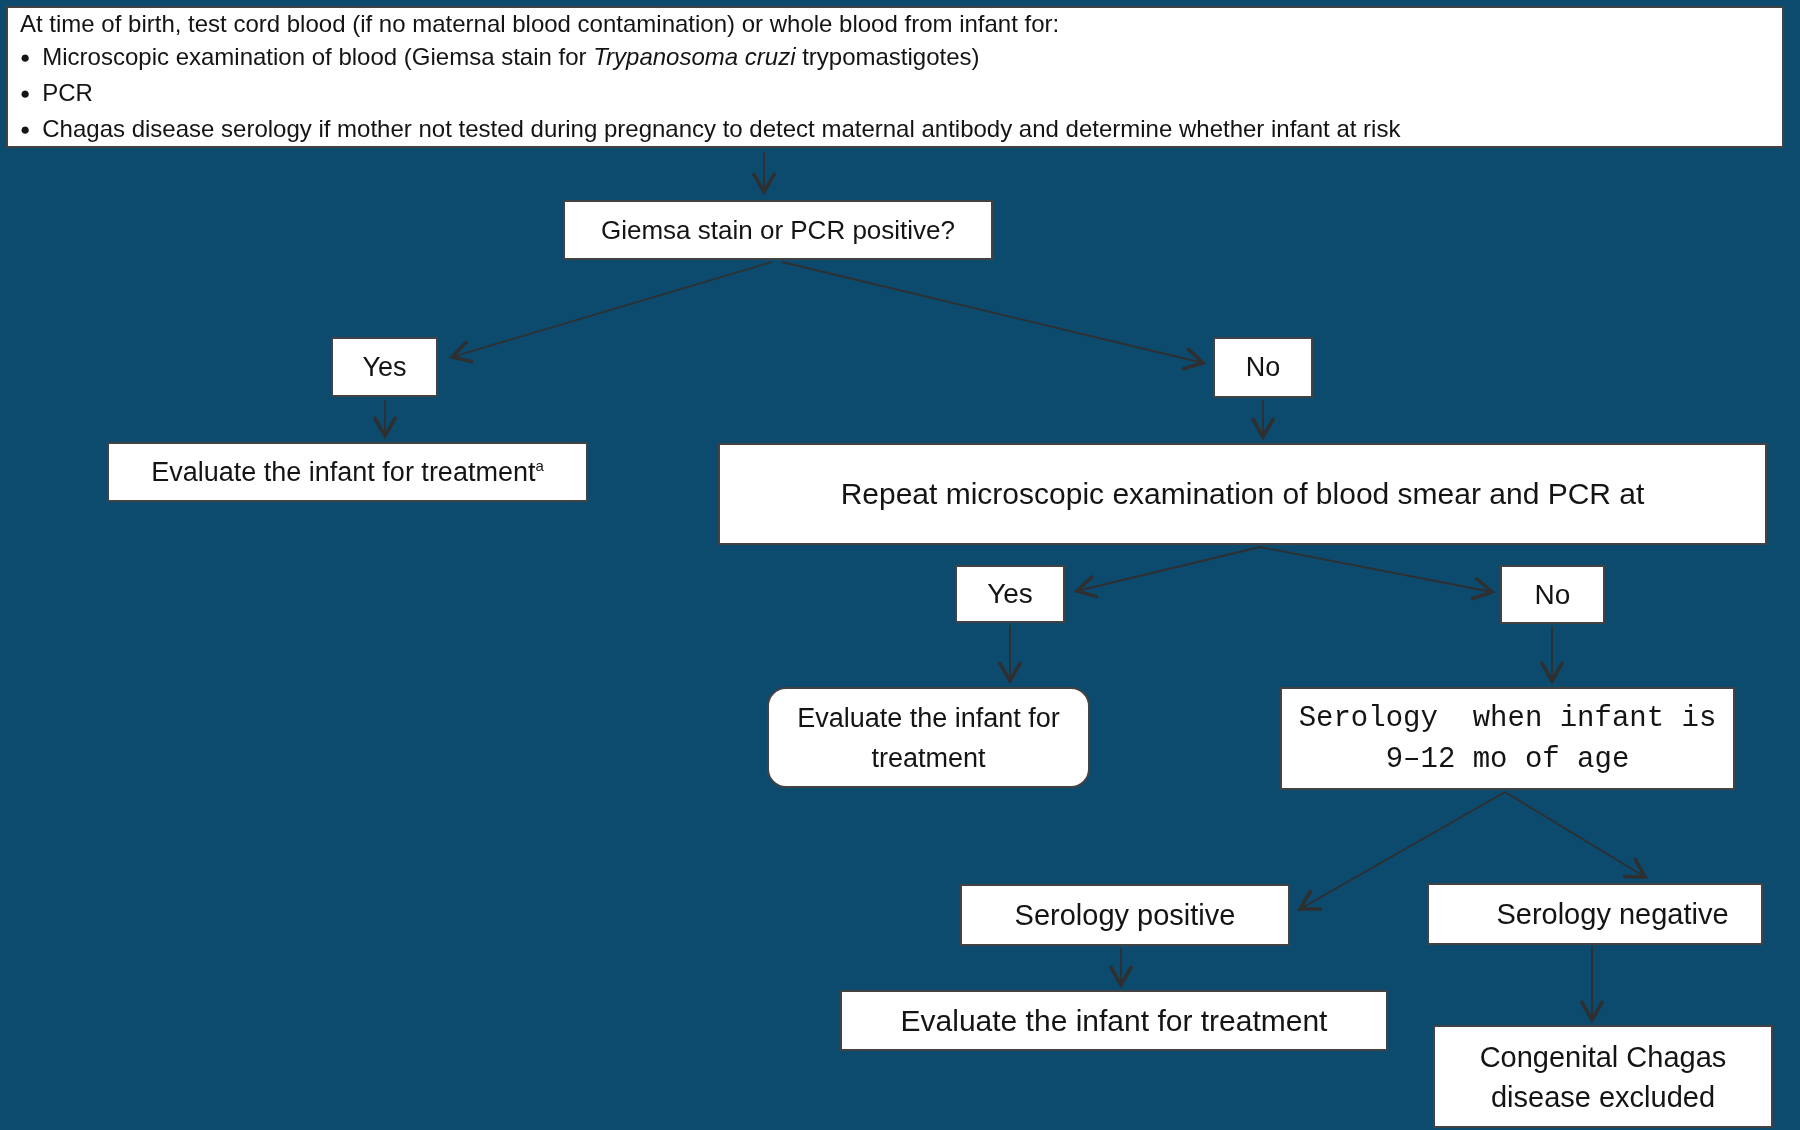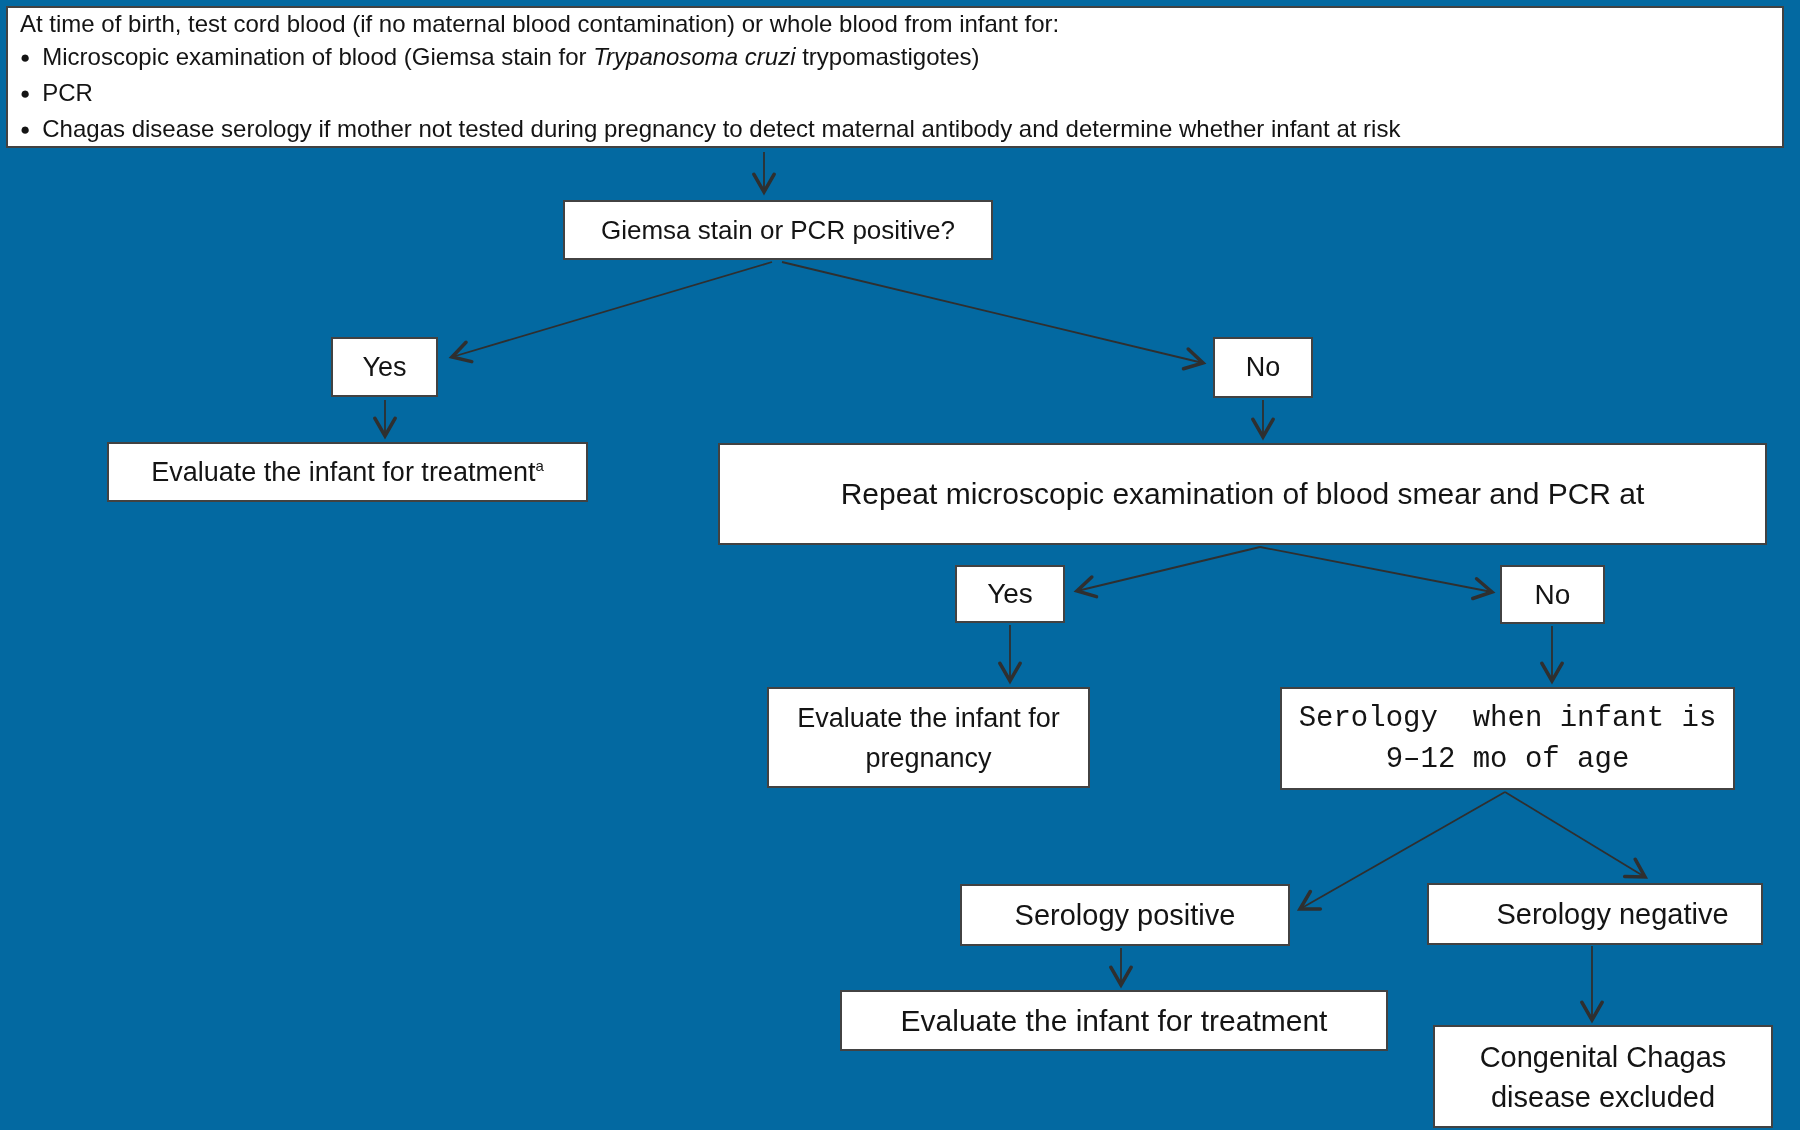--- a/index.html
+++ b/index.html
@@ -1,19 +1,19 @@
 <!DOCTYPE html>
 <html><head>
 <meta charset="utf-8">
 <style>
   html,body{margin:0;padding:0;background:#ffffff;}
   .stage{
     position:relative;
     width:1800px;height:1130px;
-    background:#0369a1;
+    background:#0c4a6e;
     font-family:"Liberation Sans", sans-serif;
     color:#141414;
     overflow:hidden;
   }
   .arrows{position:absolute;left:0;top:0;width:1800px;height:1130px;pointer-events:none;}
   .arrows line{stroke:#2f2f2f;stroke-width:1.8;}
   .box{
     position:absolute;box-sizing:border-box;
     background:#ffffff;border:2.5px solid #424242;
     display:flex;flex-direction:column;
@@ -28,21 +28,21 @@
   .tline{white-space:nowrap;}
   .pre{white-space:pre;}
   .bullet{font-size:17px;padding-right:12px;position:relative;top:-2px;}
   .ital{font-style:italic;}
   sup.fn{font-size:15px;line-height:0;}
   .fq1{font-size:26px;}
   .fyn1{font-size:27px;}
   .ft1{font-size:27px;}
   .fq2{font-size:30px;line-height:42px;}
   .fyn2{font-size:28px;}
-  .ft2{font-size:27px;line-height:40px;}
+  .ft2{font-size:27px;line-height:40px;border-radius:19px;}
   .fser{font-size:29px;line-height:41px;font-family:Liberation Mono, monospace;}
   .fsr{font-size:29px;}
   .ft3{font-size:30px;}
   .fex{font-size:29px;line-height:40px;}
 </style>
 </head>
 <body>
 
 <div class="stage">
 
@@ -101,21 +101,21 @@
 
   <div class="box fyn2" style="left:955px;top:565px;width:110px;height:58px;">
     <span>Yes</span>
   </div>
   <div class="box fyn2" style="left:1500px;top:565px;width:105px;height:59px;">
     <span>No</span>
   </div>
 
   <div class="box ft2" style="left:767px;top:687px;width:323px;height:101px;">
     <div class="tline">Evaluate the infant for</div>
-    <div class="tline">pregnancy</div>
+    <div class="tline">treatment</div>
   </div>
 
   <div class="box fser" style="left:1280px;top:687px;width:455px;height:103px;">
     <div class="tline pre">Serology  when infant is</div>
     <div class="tline">9–12 mo of age</div>
   </div>
 
   <div class="box fsr" style="left:960px;top:884px;width:330px;height:62px;">
     <span>Serology positive</span>
   </div>

